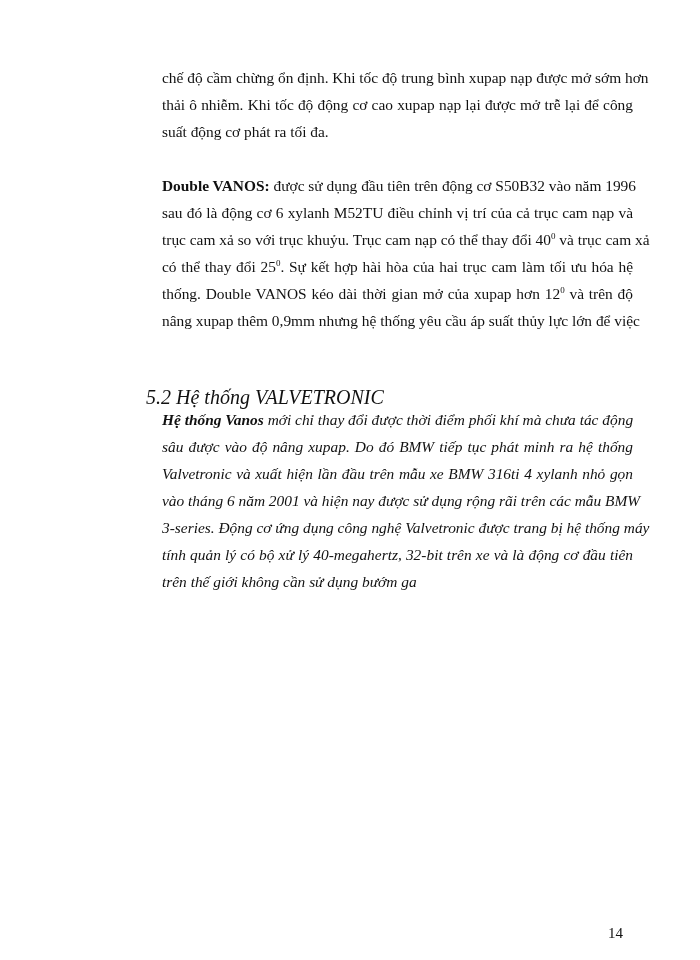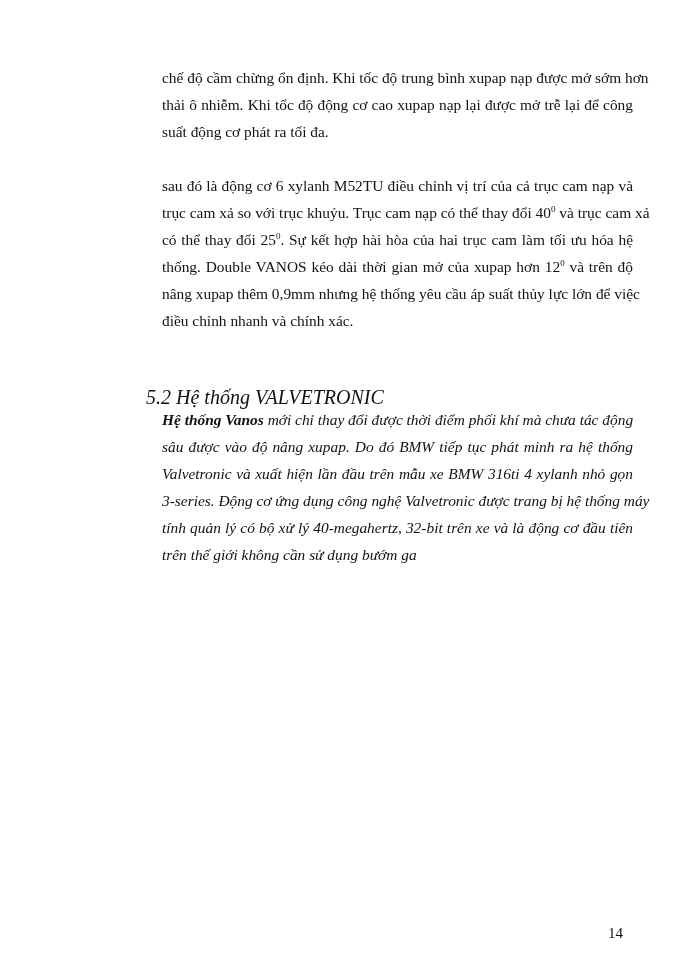--- a/index.html
+++ b/index.html
@@ -66,34 +66,35 @@
 
 <div class="page">
 
   <div class="para para1">
     <span class="line">chế độ cầm chừng ổn định. Khi tốc độ trung bình xupap nạp được mở sớm hơn</span>
     <span class="line">thải ô nhiễm. Khi tốc độ động cơ cao xupap nạp lại được mở trễ lại để công</span>
     <span class="line last">suất động cơ phát ra tối đa.</span>
   </div>
 
   <div class="para para2">
+    <span class="line"><b>Double VANOS:</b><span> được sử dụng đầu tiên trên động cơ  S50B32 vào năm 1996</span></span>
     <span class="line">sau đó là động cơ 6 xylanh M52TU  điều chỉnh vị trí của cả trục cam nạp và</span>
     <span class="line"><span>trục cam xả so với trục khuỷu. Trục cam nạp có thể thay đổi 40</span><sup>0</sup><span> và trục cam xả</span></span>
     <span class="line"><span>có thể thay đổi 25</span><sup>0</sup><span>. Sự kết hợp hài hòa của hai trục cam làm tối ưu hóa hệ</span></span>
     <span class="line"><span>thống. Double VANOS kéo dài thời gian mở của xupap hơn 12</span><sup>0</sup><span> và trên độ</span></span>
     <span class="line">nâng xupap thêm 0,9mm nhưng hệ thống yêu cầu áp suất thủy lực lớn để việc</span>
-    <span class="line last">điều chỉnh nhanh và chính xác.</span>
   </div>
 
   <div class="heading">5.2 Hệ thống VALVETRONIC</div>
 
   <div class="para para3">
     <span class="line"><b>Hệ thống Vanos</b><span> mới chỉ thay đổi được thời điểm phối khí mà chưa tác động</span></span>
     <span class="line">sâu được vào độ nâng xupap. Do đó BMW tiếp tục phát minh ra hệ thống</span>
     <span class="line">Valvetronic và xuất hiện lần đầu trên mẫu xe BMW 316ti 4 xylanh nhỏ gọn</span>
+    <span class="line">vào tháng 6 năm 2001 và hiện nay được sử dụng rộng rãi trên các mẫu BMW</span>
     <span class="line">3-series. Động cơ ứng dụng công nghệ Valvetronic được trang bị hệ thống máy</span>
     <span class="line">tính quản lý có bộ xử lý 40-megahertz, 32-bit trên xe và là động cơ đầu tiên</span>
     <span class="line last">trên thế giới không cần sử dụng bướm ga</span>
   </div>
 
   <div class="page-number">14</div>
 
 </div>
 
 </body></html>

